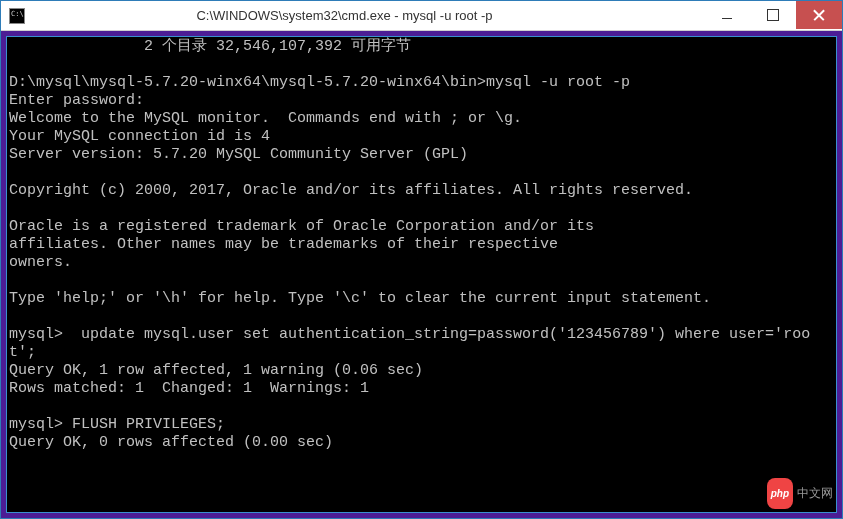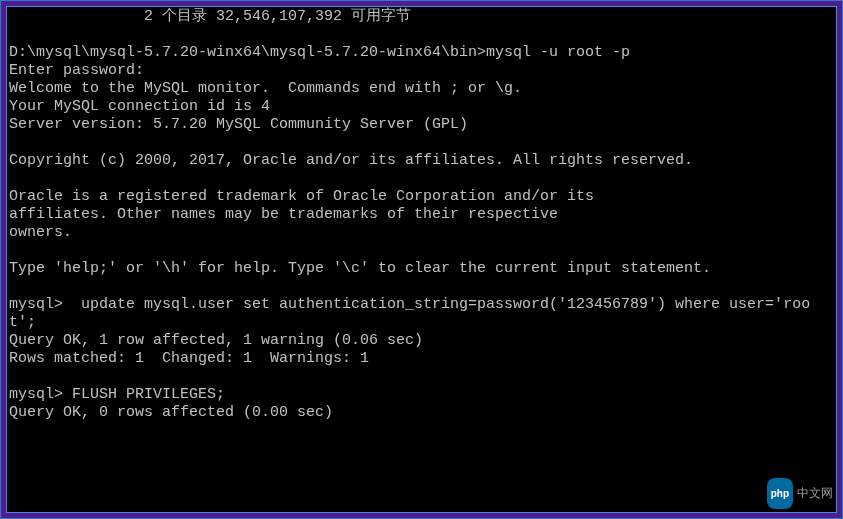--- a/index.html
+++ b/index.html
@@ -134,32 +134,42 @@
       bottom: 10px;
       font-size: 12px;
       color: #999;
       font-family: sans-serif;
       background: rgba(255,255,255,0.0);
       display: flex;
       align-items: center;
       gap: 4px;
     }
     .watermark .php-badge {
-      background: #0369a1;
+      background: #ef4444;
       color: #fff;
       font-size: 10px;
       padding: 10px 4px;
       border-radius: 8px;
       font-weight: bold;
+      font-style: italic;
     }
   </style>
 </head>
 <body>
 
 <div class="window">
+  <div class="titlebar">
+    <span class="app-icon"></span>
+    <div class="title-text">C:\WINDOWS\system32\cmd.exe - mysql  -u root -p</div>
+    <div class="window-controls">
+      <div class="win-btn minimize"></div>
+      <div class="win-btn maximize"></div>
+      <div class="win-btn close"></div>
+    </div>
+  </div>
   <div class="client-area">
     <div class="terminal" id="terminal"><div class="terminal-line">               2 个目录 32,546,107,392 可用字节</div><div class="terminal-line">&nbsp;</div><div class="terminal-line">D:\mysql\mysql-5.7.20-winx64\mysql-5.7.20-winx64\bin&gt;mysql -u root -p</div><div class="terminal-line">Enter password:</div><div class="terminal-line">Welcome to the MySQL monitor.  Commands end with ; or \g.</div><div class="terminal-line">Your MySQL connection id is 4</div><div class="terminal-line">Server version: 5.7.20 MySQL Community Server (GPL)</div><div class="terminal-line">&nbsp;</div><div class="terminal-line">Copyright (c) 2000, 2017, Oracle and/or its affiliates. All rights reserved.</div><div class="terminal-line">&nbsp;</div><div class="terminal-line">Oracle is a registered trademark of Oracle Corporation and/or its</div><div class="terminal-line">affiliates. Other names may be trademarks of their respective</div><div class="terminal-line">owners.</div><div class="terminal-line">&nbsp;</div><div class="terminal-line">Type 'help;' or '\h' for help. Type '\c' to clear the current input statement.</div><div class="terminal-line">&nbsp;</div><div class="terminal-line">mysql&gt;  update mysql.user set authentication_string=password('123456789') where user='root';</div><div class="terminal-line">Query OK, 1 row affected, 1 warning (0.06 sec)</div><div class="terminal-line">Rows matched: 1  Changed: 1  Warnings: 1</div><div class="terminal-line">&nbsp;</div><div class="terminal-line">mysql&gt; FLUSH PRIVILEGES;</div><div class="terminal-line">Query OK, 0 rows affected (0.00 sec)</div></div>
   </div>
 </div>
 
 <div class="watermark">
   <span class="php-badge">php</span>
   <span>中文网</span>
 </div>
 

